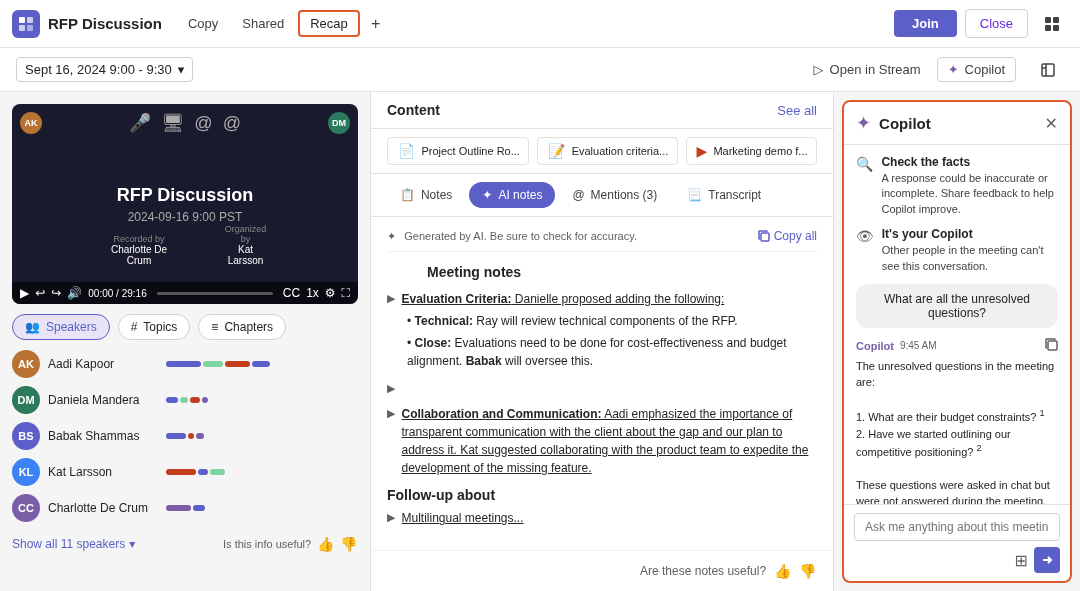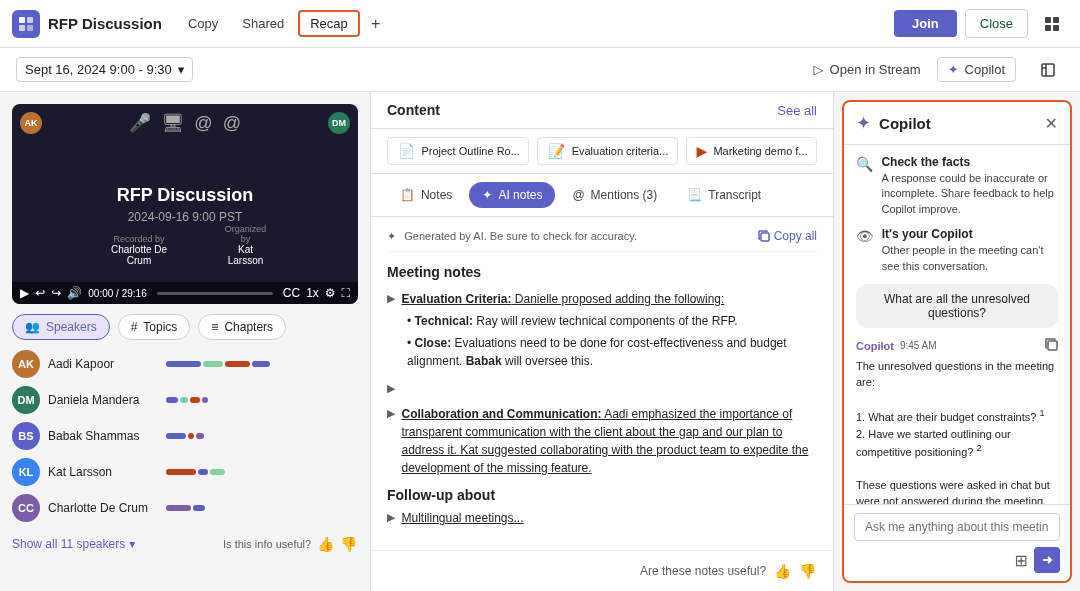--- a/index.html
+++ b/index.html
@@ -8,21 +8,21 @@
     
     .topbar { display: flex; align-items: center; background: #fff; height: 48px; padding: 0 12px; border-bottom: 1px solid #e0e0e0; gap: 8px; }
     .app-icon { width: 28px; height: 28px; background: #5b5fc7; border-radius: 6px; display: flex; align-items: center; justify-content: center; color: white; font-size: 12px; flex-shrink: 0; }
     .meeting-title { font-weight: 600; font-size: 15px; color: #242424; }
     .nav-tabs { display: flex; align-items: center; gap: 4px; margin-left: 8px; }
     .nav-tab { padding: 4px 10px; border-radius: 4px; cursor: pointer; font-size: 13px; color: #424242; text-decoration: none; border: none; background: transparent; }
     .nav-tab.active { border: 2px solid #e05b2b; color: #242424; font-weight: 500; border-radius: 4px; }
     .add-tab { width: 24px; height: 24px; display: flex; align-items: center; justify-content: center; border-radius: 4px; cursor: pointer; color: #424242; font-size: 16px; }
     .topbar-right { margin-left: auto; display: flex; align-items: center; gap: 8px; }
     .btn-join { background: #5b5fc7; color: white; border: none; padding: 6px 18px; border-radius: 4px; font-size: 13px; cursor: pointer; font-weight: 600; }
-    .btn-close { background: white; color: #14532d; border: 1px solid #d1d1d1; padding: 6px 14px; border-radius: 4px; font-size: 13px; cursor: pointer; }
+    .btn-close { background: white; color: #6d28d9; border: 1px solid #d1d1d1; padding: 6px 14px; border-radius: 4px; font-size: 13px; cursor: pointer; }
     .icon-btn { width: 32px; height: 32px; display: flex; align-items: center; justify-content: center; border-radius: 4px; cursor: pointer; color: #424242; border: none; background: transparent; }
 
     
     .subheader { display: flex; align-items: center; background: #fff; height: 44px; padding: 0 16px; border-bottom: 1px solid #e0e0e0; gap: 16px; }
     .date-dropdown { display: flex; align-items: center; gap: 6px; cursor: pointer; font-size: 13px; color: #242424; padding: 4px 8px; border-radius: 4px; border: 1px solid #d1d1d1; }
     .subheader-right { margin-left: auto; display: flex; align-items: center; gap: 16px; }
     .stream-btn { display: flex; align-items: center; gap: 6px; cursor: pointer; color: #424242; font-size: 13px; }
     .copilot-btn { display: flex; align-items: center; gap: 6px; cursor: pointer; color: #424242; font-size: 13px; background: white; border: 1px solid #d1d1d1; padding: 4px 10px; border-radius: 4px; }
     .copilot-icon { color: #7B5EA7; }
 
@@ -61,21 +61,21 @@
     .file-chip { display: flex; align-items: center; gap: 6px; padding: 5px 10px; border: 1px solid #e0e0e0; border-radius: 4px; font-size: 11px; cursor: pointer; white-space: nowrap; max-width: 160px; overflow: hidden; text-overflow: ellipsis; }
     .file-icon-ppt { color: #c43e1c; font-size: 14px; }
     .file-icon-word { color: #2b579a; font-size: 14px; }
     .file-icon-video { color: #c43e1c; font-size: 14px; }
     .notes-tabs { display: flex; gap: 4px; padding: 8px 16px; border-bottom: 1px solid #e0e0e0; align-items: center; }
     .notes-tab { display: flex; align-items: center; gap: 6px; padding: 5px 12px; border-radius: 16px; font-size: 12px; cursor: pointer; border: 1px solid transparent; background: transparent; color: #424242; }
     .notes-tab.active { background: #5b5fc7; color: white; }
     .notes-content { flex: 1; overflow-y: auto; padding: 12px 16px; }
     .ai-disclaimer { display: flex; align-items: center; gap: 8px; font-size: 11px; color: #616161; margin-bottom: 12px; padding-bottom: 8px; border-bottom: 1px solid #f0f0f0; }
     .copy-all-btn { display: flex; align-items: center; gap: 4px; font-size: 12px; color: #5b5fc7; cursor: pointer; margin-left: auto; border: none; background: transparent; }
-    .meeting-notes-title { font-size: 14px; font-weight: 700; color: #242424; margin-bottom: 10px; }
+    .meeting-notes-title { font-size: 14px; font-weight: 700; color: #242424; margin-bottom: 10px; margin-left: 40px; }
     .note-item { margin-bottom: 10px; }
     .note-header { display: flex; align-items: flex-start; gap: 6px; margin-bottom: 4px; cursor: pointer; }
     .chevron-icon { color: #616161; font-size: 11px; margin-top: 2px; }
     .note-text { font-size: 12px; line-height: 1.5; color: #242424; text-decoration: underline; }
     .note-name { font-weight: 700; }
     .sub-note { margin-left: 20px; margin-bottom: 4px; }
     .sub-note-bullet { font-size: 12px; color: #242424; line-height: 1.5; }
     .sub-note-bullet::before { content: "• "; }
     .follow-up-title { font-size: 14px; font-weight: 700; color: #242424; margin: 10px 0 6px; }
     .notes-footer { display: flex; align-items: center; justify-content: flex-end; padding: 12px 16px; border-top: 1px solid #f0f0f0; gap: 8px; }

